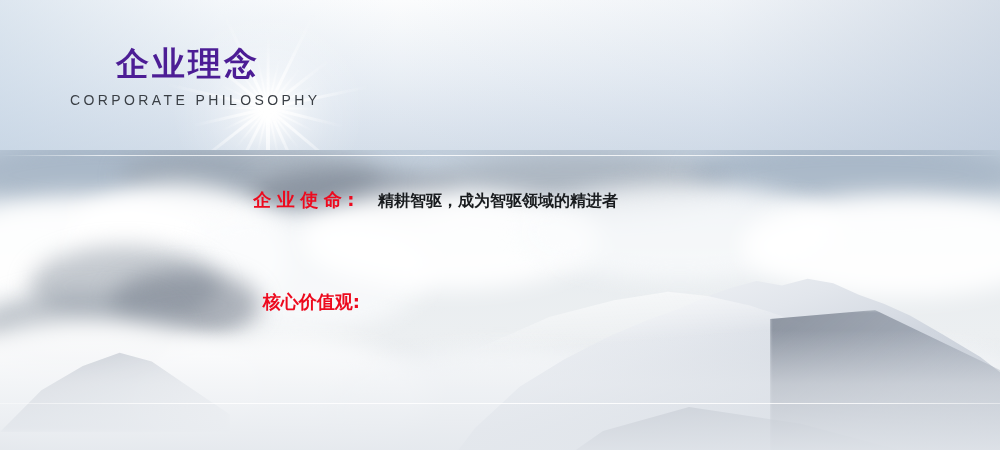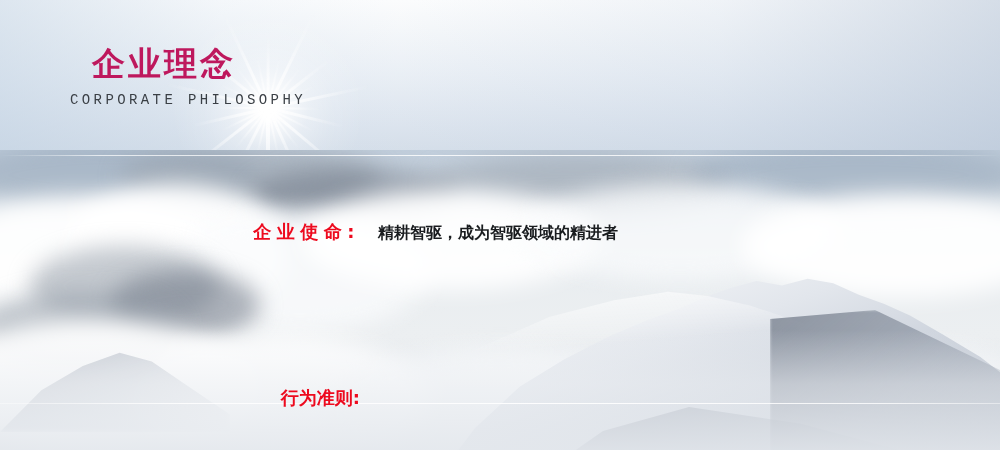--- a/index.html
+++ b/index.html
@@ -175,43 +175,42 @@
         rgba(255,255,255,.45) 100%);}
 
   
   .heading{
     position:absolute; left:70px; top:46px; width:420px;
   }
   .heading .zh{
     font-family:"DejaVu Sans","Liberation Sans",sans-serif;
     font-size:33px;
     font-weight:bold;
-    color:#be185d;
+    color:#4c1d95;
     letter-spacing:3px;
     line-height:1.1;
-    margin-left:22px;
+    margin-left:46px;
   }
   .heading .en{
     margin-top:10px;
-    font-family:Liberation Mono, monospace;
+    font-family:Liberation Sans, sans-serif;
     font-size:14px;
     font-weight:normal;
     color:#3a3f45;
     letter-spacing:3.4px;
   }
 
   
   .rows{
     position:absolute; left:0; top:188px; width:1000px;
   }
   .row{
     display:flex;
     align-items:baseline;
     height:51px;
-    margin-top:32px;
   }
   .row .label{
     width:360px;
     text-align:right;
     font-family:"DejaVu Sans","Liberation Sans",sans-serif;
     font-size:18px;
     font-weight:bold;
     color:#ed0a1e;
     white-space:nowrap;
   }
@@ -312,19 +311,19 @@
 
     <div class="row">
       <div class="label spaced">企业使命:</div>
       <div class="value">精耕智驱，成为智驱领域的精进者</div>
     </div>
 
     <div class="row">
     </div>
 
     <div class="row">
-      <div class="label">行为准则:</div>
+      <div class="label">核心价值观:</div>
     </div>
 
 
   </div>
 
 </div>
 
 </body></html>

